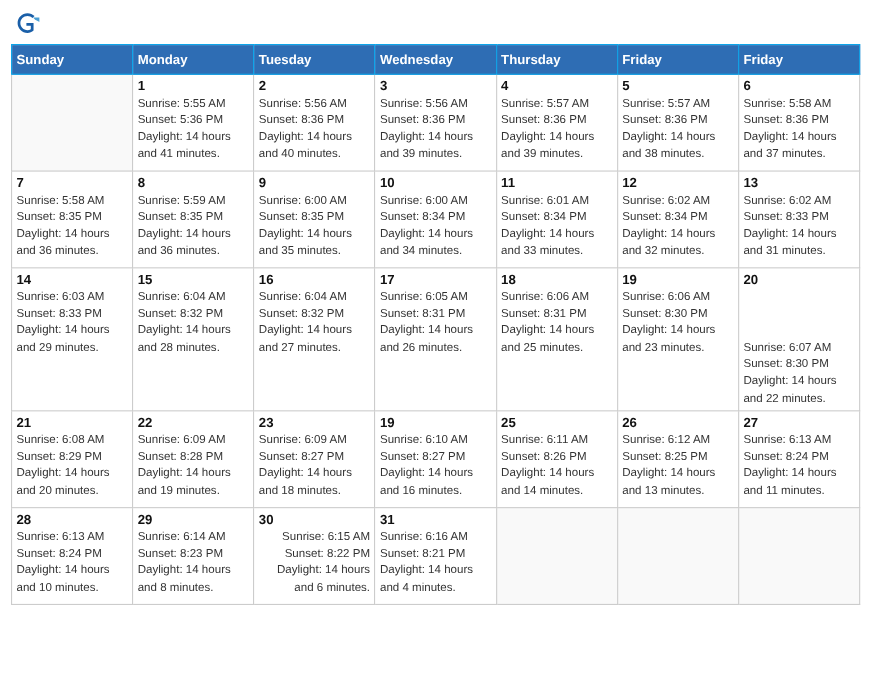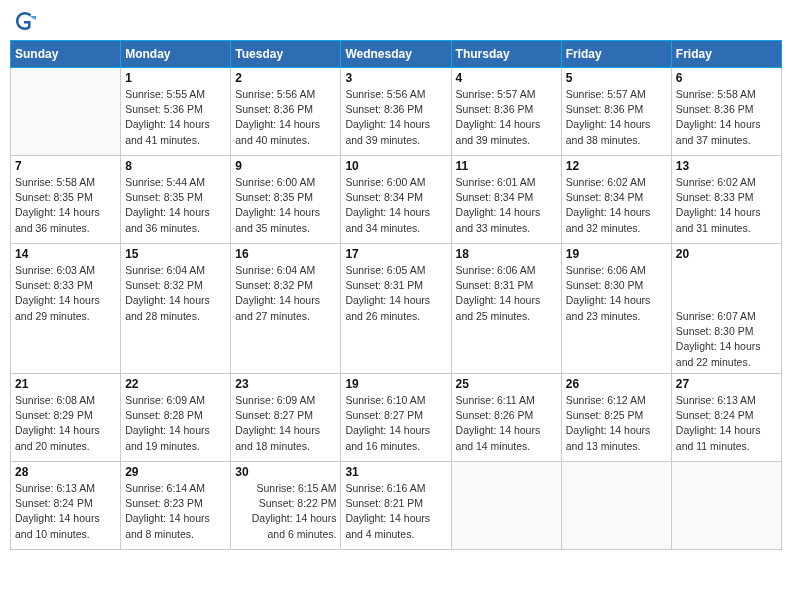--- a/index.html
+++ b/index.html
@@ -164,21 +164,21 @@
       <tr>
         <td>
           <div class="day-number">7</div>
           <div class="day-info" style="white-space: pre-line;">Sunrise: 5:58 AM
 Sunset: 8:35 PM
 Daylight: 14 hours
 and 36 minutes.</div>
         </td>
         <td>
           <div class="day-number">8</div>
-          <div class="day-info" style="white-space: pre-line;">Sunrise: 5:44 AM
+          <div class="day-info" style="white-space: pre-line;">Sunrise: 5:59 AM
 Sunset: 8:35 PM
 Daylight: 14 hours
 and 36 minutes.</div>
         </td>
         <td>
           <div class="day-number">9</div>
           <div class="day-info" style="white-space: pre-line;">Sunrise: 6:00 AM
 Sunset: 8:35 PM
 Daylight: 14 hours
 and 35 minutes.</div>

